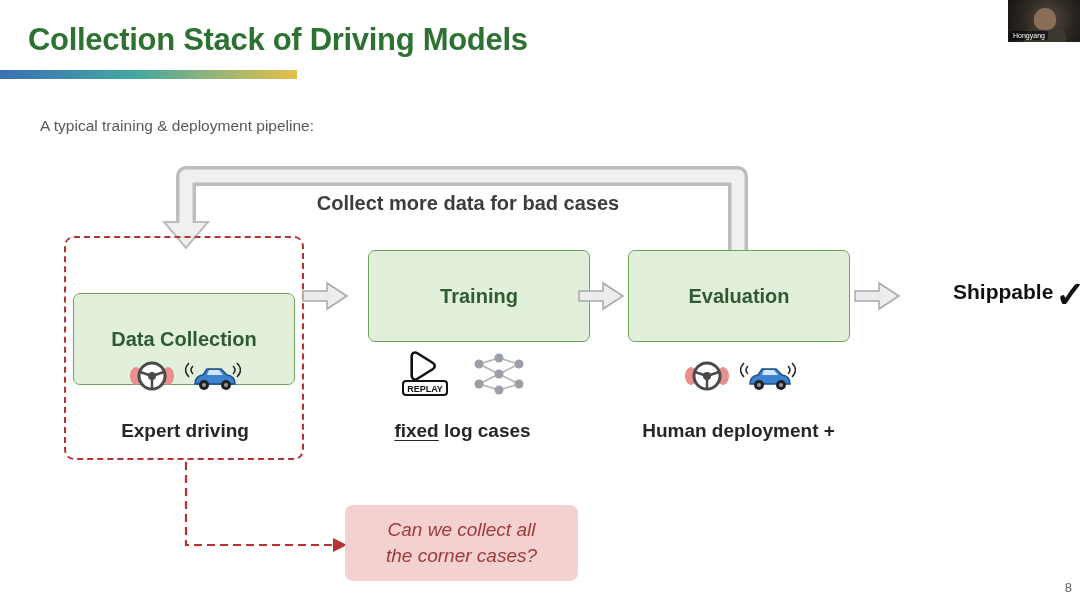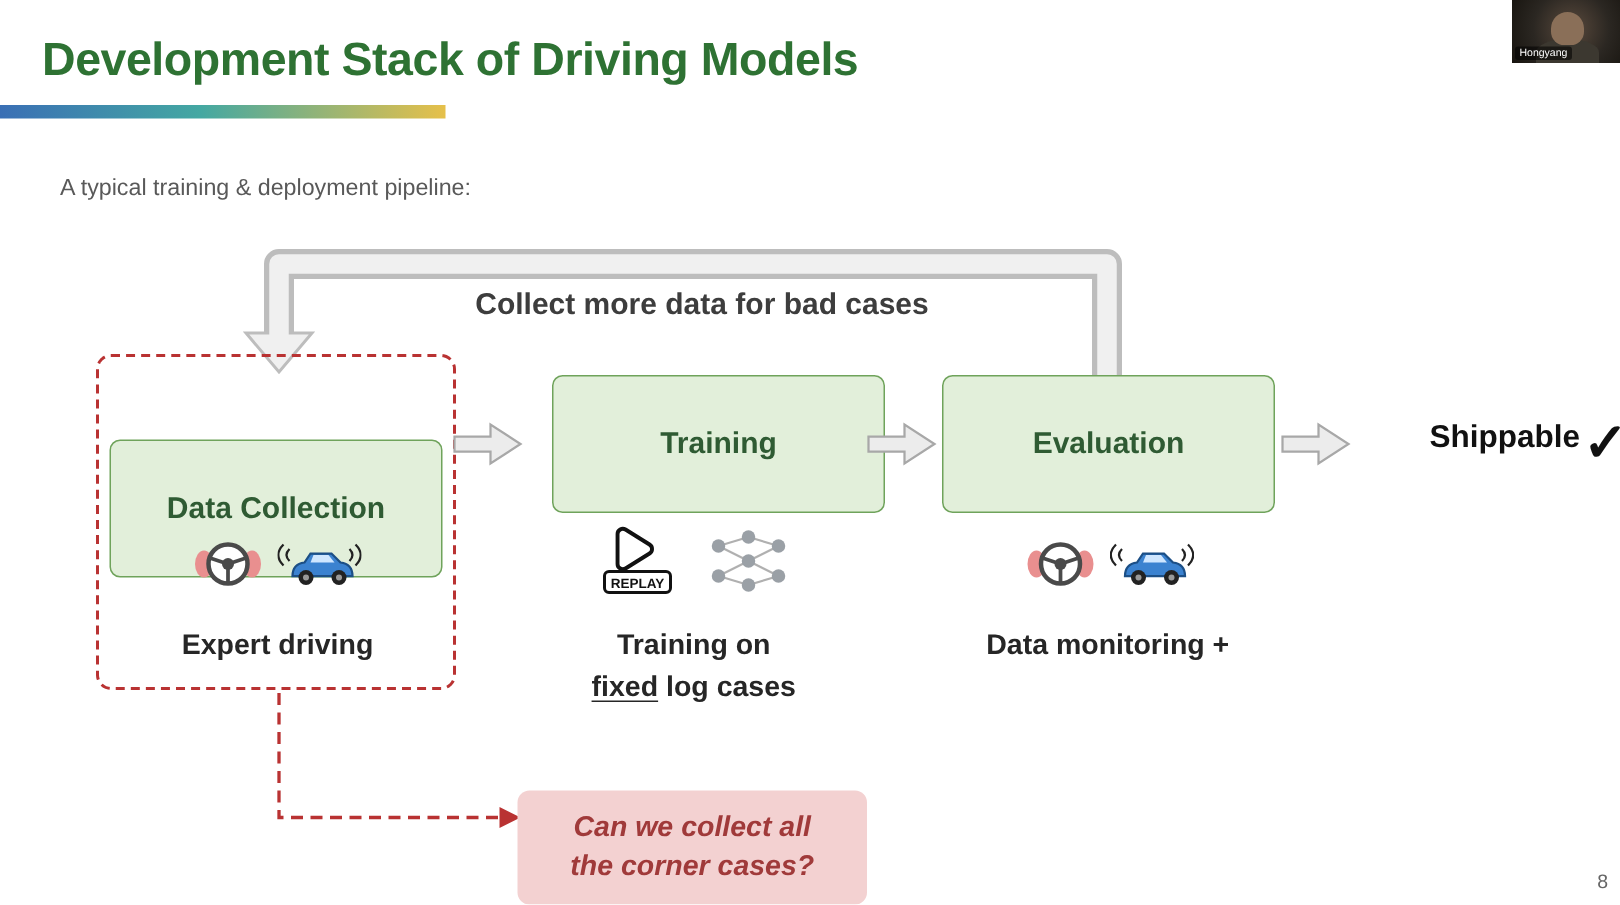--- a/index.html
+++ b/index.html
@@ -84,22 +84,22 @@
   }
   .cap-data{left:75px; top:417px; width:220px;}
   .cap-training{left:352px; top:417px; width:221px;}
   .cap-eval{left:628px; top:417px; width:221px;}
   .u{ text-decoration:underline; text-underline-offset:3px; }
   .question-box{
     left:345px; top:505px; width:233px; height:76px;
     background:var(--question-fill);
     border-radius:8px;
     display:flex; flex-direction:column; align-items:center; justify-content:center;
-    font-size:19px; font-weight:bold; font-style:italic;
-    color:var(--question-text); line-height:26px;margin-top:22px;
+    font-size:19px; font-weight:normal; font-style:italic;
+    color:var(--question-text); line-height:26px;
   }
   .page-number{
     left:1048px; top:580px; width:24px; text-align:right;
     font-size:13px; color:#666;
   }
   .webcam{
     left:1008px; top:0; width:72px; height:42px;
     background:radial-gradient(circle at 55% 45%, #5a4a3d 0%, #2b2722 55%, #17140f 100%);
     overflow:hidden;
   }
@@ -116,21 +116,21 @@
   .webcam-name{
     position:absolute; left:2px; bottom:2px;
     font-size:7px; color:#fff;
     background:rgba(0,0,0,0.55);
     padding:1px 3px; border-radius:2px;
   }
 </style>
 </head>
 <body>
 
-<h1 class="abs slide-title">Development Stack of Driving Models</h1>
+<h1 class="abs slide-title">Collection Stack of Driving Models</h1>
 <div class="abs gradient-bar"></div>
 <div class="abs subtitle">A typical training &amp; deployment pipeline:</div>
 
 <svg class="abs connector-layer" width="1080" height="603" viewBox="0 0 1080 603">
   <g>
     <path d="M738 252 V176 H186 V222" fill="none" stroke="var(--band-stroke)" stroke-width="20" stroke-linejoin="round"></path>
     <polygon points="164,222 208,222 186,248" fill="var(--band-fill)" stroke="var(--band-stroke)" stroke-width="2"></polygon>
     <path d="M738 252 V176 H186 V224" fill="none" stroke="var(--band-fill)" stroke-width="13" stroke-linejoin="round"></path>
   </g>
   <g>
@@ -237,26 +237,25 @@
     <circle cx="19" cy="29" r="5" fill="#222"></circle>
     <circle cx="41" cy="29" r="5" fill="#222"></circle>
     <circle cx="19" cy="29" r="2" fill="#999"></circle>
     <circle cx="41" cy="29" r="2" fill="#999"></circle>
   </svg>
 </div>
 
 <div class="abs caption cap-data">Expert driving</div>
 
 <div class="abs caption cap-training">
-  <div>Training on</div>
   <div><span class="u">fixed</span><span> log cases</span></div>
 </div>
 
 <div class="abs caption cap-eval">
-  <div>Data monitoring +</div>
+  <div>Human deployment +</div>
 </div>
 
 <div class="abs question-box">
   <div>Can we collect all</div>
   <div>the corner cases?</div>
 </div>
 
 <div class="abs page-number">8</div>
 
 <div class="abs webcam">

